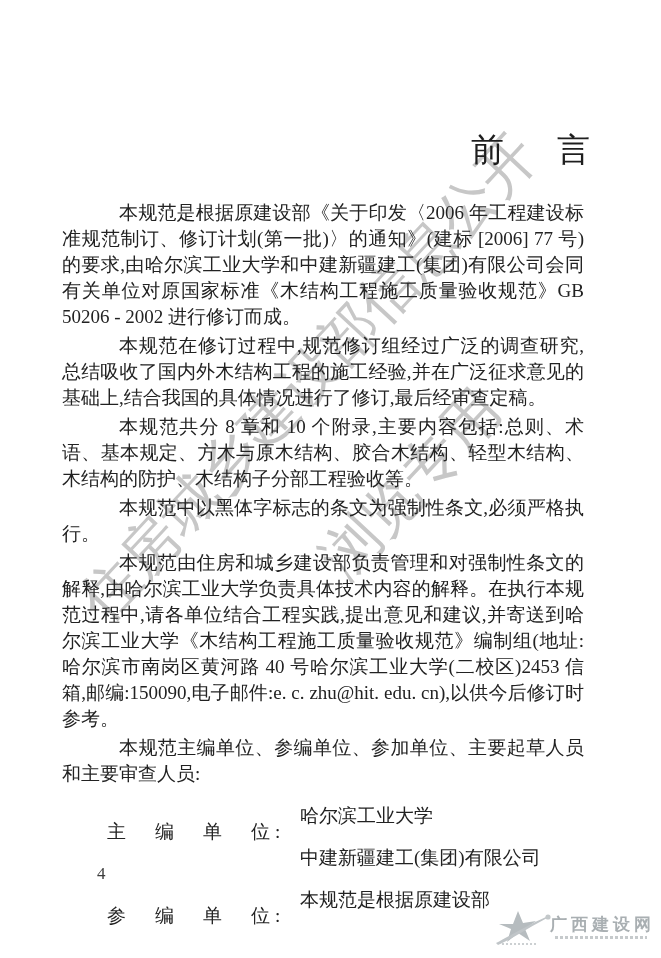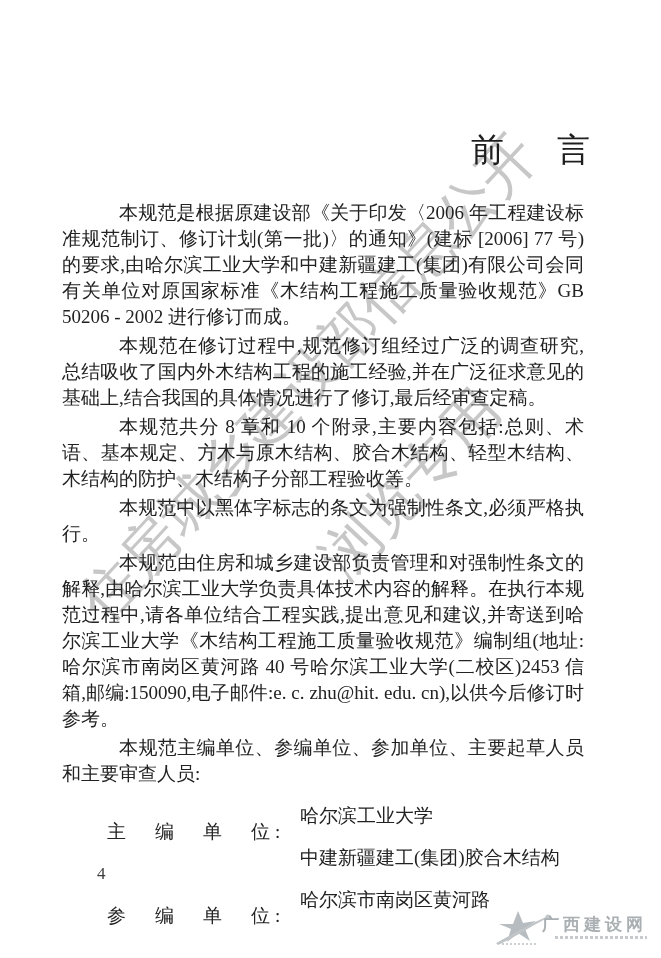--- a/index.html
+++ b/index.html
@@ -36,21 +36,21 @@
   .page-number{
     position:absolute;z-index:1;left:97px;top:864px;
     font-size:17px;color:#3c3c3c;
   }
   
   .site-logo{
     position:absolute;z-index:1;left:494px;top:901px;width:160px;height:52px;
   }
   .site-logo .logo-icon{position:absolute;left:0;top:8px;}
   .site-logo .logo-text{
-    position:absolute;left:48px;top:12px;
+    position:absolute;left:56px;top:12px;
     font-size:17px;font-weight:600;letter-spacing:4px;color:#a9afb2;
     font-family:Liberation Sans, sans-serif;white-space:nowrap;
   }
   .site-logo .logo-tagline{
     position:absolute;left:61px;top:35px;width:92px;height:3px;
     background:repeating-linear-gradient(90deg,#c6cacc 0 3px,transparent 3px 5px);
   }
   .site-logo .star-microtext{
     position:absolute;left:8px;top:42px;width:34px;height:2px;
     background:repeating-linear-gradient(90deg,#ccd0d2 0 2px,transparent 2px 4px);
@@ -69,25 +69,25 @@
     <p>本规范是根据原建设部《关于印发〈2006 年工程建设标准规范制订、修订计划(第一批)〉的通知》(建标 [2006] 77 号)的要求,由哈尔滨工业大学和中建新疆建工(集团)有限公司会同有关单位对原国家标准《木结构工程施工质量验收规范》GB 50206 - 2002 进行修订而成。</p>
     <p>本规范在修订过程中,规范修订组经过广泛的调查研究,总结吸收了国内外木结构工程的施工经验,并在广泛征求意见的基础上,结合我国的具体情况进行了修订,最后经审查定稿。</p>
     <p>本规范共分 8 章和 10 个附录,主要内容包括:总则、术语、基本规定、方木与原木结构、胶合木结构、轻型木结构、木结构的防护、木结构子分部工程验收等。</p>
     <p>本规范中以黑体字标志的条文为强制性条文,必须严格执行。</p>
     <p>本规范由住房和城乡建设部负责管理和对强制性条文的解释,由哈尔滨工业大学负责具体技术内容的解释。在执行本规范过程中,请各单位结合工程实践,提出意见和建议,并寄送到哈尔滨工业大学《木结构工程施工质量验收规范》编制组(地址:哈尔滨市南岗区黄河路 40 号哈尔滨工业大学(二校区)2453 信箱,邮编:150090,电子邮件:e. c. zhu@hit. edu. cn),以供今后修订时参考。</p>
     <p>本规范主编单位、参编单位、参加单位、主要起草人员和主要审查人员:</p>
 
     <div class="credit-row">
       <span class="credit-label">主　编　单　位:</span>
       <span class="credit-value">哈尔滨工业大学</span>
-      <span class="credit-value">中建新疆建工(集团)胶合木结构</span>
+      <span class="credit-value">中建新疆建工(集团)有限公司</span>
     </div>
     <div class="credit-row">
       <span class="credit-label">参　编　单　位:</span>
-      <span class="credit-value">哈尔滨市南岗区黄河路</span>
+      <span class="credit-value">本规范是根据原建设部</span>
     </div>
   </div>
 </div>
 
 <div class="page-number">4</div>
 
 <div class="site-logo">
   <span class="logo-icon">
     <svg width="58" height="40" viewBox="0 0 58 40">
       <g fill="#b6bcbf">

